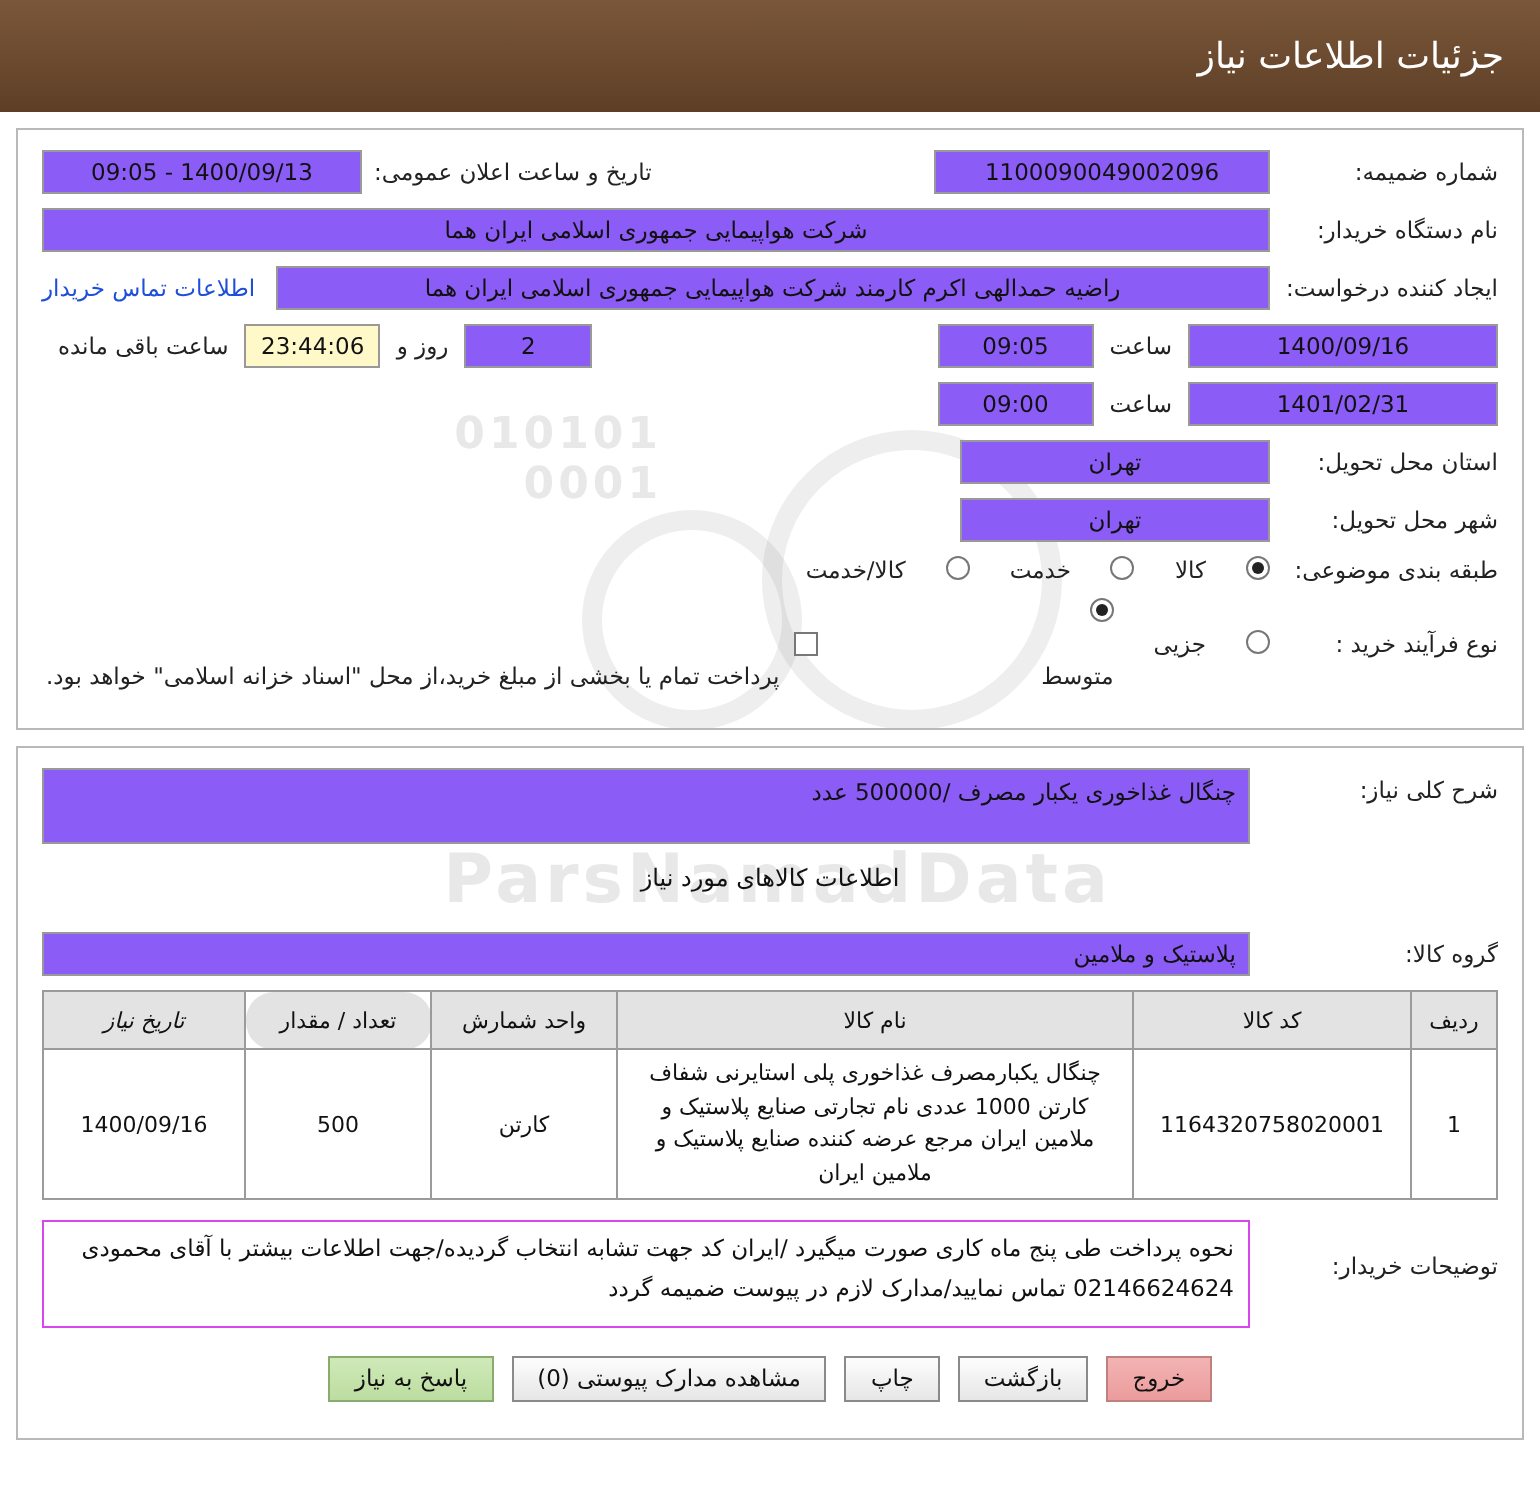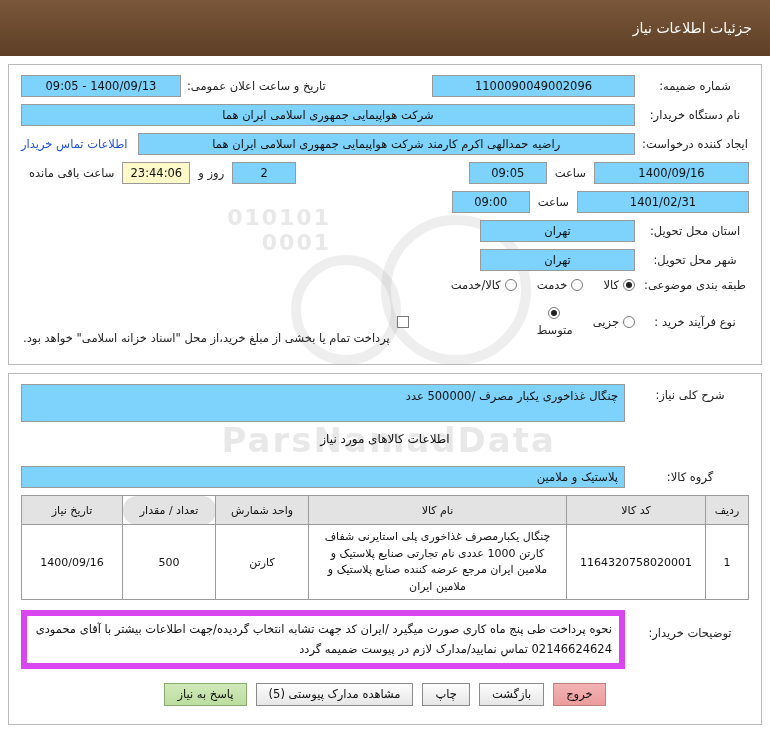--- a/index.html
+++ b/index.html
@@ -22,21 +22,21 @@
     background: #6b4a2f;
     background: linear-gradient(to bottom, #7a573a 0%, #5e3f26 100%);
     color: #ffffff;
     display: flex;
     align-items: center;
     justify-content: flex-start;
     padding: 0 18px;
     box-sizing: border-box;
   }
   .topbar-title {
-    font-size: 14px;
+    font-size: 18px;
     color: #fff;
   }
 
   
   .panel {
     border: 1px solid #b9b9b9;
     margin: 8px 8px 0 8px;
     background: #fff;
     position: relative;
     box-sizing: border-box;
@@ -76,30 +76,30 @@
   .row {
     display: flex;
     align-items: center;
     margin-bottom: 7px;
     position: relative;
     z-index: 2;
   }
   .lbl {
     font-size: 11.5px;
     color: #222;
-    text-align: center;
+    text-align: right;
     padding-left: 6px;
     white-space: nowrap;
   }
   .lbl-w1 { width: 108px; }
   .lbl-w2 { width: 118px; }
 
   .fld {
     border: 1px solid #999;
-    background: #7dd3fc;
+    background: #8b5cf6;
     height: 22px;
     line-height: 21px;
     font-size: 11.5px;
     color: #111;
     padding: 0 6px;
     box-sizing: border-box;
     text-align: center;
     overflow: hidden;
     white-space: nowrap;
   }
@@ -128,21 +128,21 @@
     line-height: 21px;
     font-size: 11.5px;
     color: #111;
     text-align: center;
     width: 68px;
     box-sizing: border-box;
     direction: ltr;
   }
 
   
-  .radio-group { display: flex; align-items: center; gap: 4px; }
+  .radio-group { display: flex; align-items: flex-start; gap: 20px; }
   .radio {
     width: 12px; height: 12px;
     border: 1px solid #777;
     border-radius: 50%;
     background: #fff;
     display: inline-block;
     position: relative;
     box-sizing: border-box;
   }
   .radio.on::after {
@@ -196,21 +196,21 @@
     color: #111;
     padding: 4px 5px;
     text-align: center;
     vertical-align: middle;
     background: rgba(255,255,255,0.55);
   }
   td.desc { text-align: center; line-height: 1.5; }
 
   
   .notes-box {
-    border: 6px solid #d946ef;
+    border: 1px solid #d946ef;
     background: #fff;
     min-height: 54px;
     font-size: 11.5px;
     color: #111;
     padding: 4px 7px;
     line-height: 1.7;
     box-sizing: border-box;
     flex: 1;
   }
 
@@ -257,21 +257,21 @@
 <div class="panel">
   <div class="watermark">
     <div class="wm-circle" style="width:130px;height:130px;top:150px;right:230px;"></div>
     <div class="wm-circle" style="width:90px;height:90px;top:190px;right:360px;"></div>
     <div class="wm-text wm-1" style="font-size:22px;top:140px;right:430px;">010101<br>0001</div>
   </div>
   <div class="panel-inner">
 
     <div class="row">
       <div class="lbl lbl-w1">شماره ضمیمه:</div>
-      <div class="fld" style="width:203px;">1100090049002096</div>
+      <div class="fld" style="width:168px;">1100090049002096</div>
       <div class="flex-spacer"></div>
       <div class="lbl" style="width:auto;">تاریخ و ساعت اعلان عمومی:</div>
       <div class="fld" style="width:160px;">1400/09/13 - 09:05</div>
     </div>
 
     <div class="row">
       <div class="lbl lbl-w1">نام دستگاه خریدار:</div>
       <div class="fld big">شرکت هواپیمایی جمهوری اسلامی ایران هما</div>
     </div>
 
@@ -286,21 +286,21 @@
       <div class="sub-lbl">ساعت</div>
       <div class="fld" style="width:78px;">09:05</div>
       <div class="flex-spacer"></div>
       <div class="fld" style="width:64px;">2</div>
       <div class="sub-lbl">روز و</div>
       <div class="countdown">23:44:06</div>
       <div class="sub-lbl">ساعت باقی مانده</div>
     </div>
 
     <div class="row">
-      <div class="fld" style="width:172px;">1401/02/31</div>
+      <div class="fld" style="width:155px;">1401/02/31</div>
       <div class="sub-lbl">ساعت</div>
       <div class="fld" style="width:78px;">09:00</div>
       <div class="flex-spacer"></div>
     </div>
 
     <div class="row">
       <div class="lbl lbl-w1">استان محل تحویل:</div>
       <div class="fld" style="width:155px;">تهران</div>
     </div>
 
@@ -363,21 +363,21 @@
     </div>
 
     <table class="items">
       <thead>
         <tr>
           <th style="width:34px;">ردیف</th>
           <th style="width:130px;">کد کالا</th>
           <th>نام کالا</th>
           <th style="width:84px;">واحد شمارش</th>
           <th style="width:84px;border-radius:14px;">تعداد / مقدار</th>
-          <th style="width:92px;">تاریخ نیاز</th>
+          <th style="width:92px;font-style:italic;">تاریخ نیاز</th>
         </tr>
       </thead>
       <tbody>
         <tr>
           <td>1</td>
           <td>1164320758020001</td>
           <td class="desc">چنگال یکبارمصرف غذاخوری پلی استایرنی شفاف کارتن 1000 عددی نام تجارتی صنایع پلاستیک و ملامین ایران مرجع عرضه کننده صنایع پلاستیک و ملامین ایران</td>
           <td>کارتن</td>
           <td>500</td>
           <td>1400/09/16</td>
@@ -387,18 +387,18 @@
 
     <div class="row" style="align-items:flex-start;margin-top:10px;">
       <div class="lbl lbl-w2" style="padding-top:16px;">توضیحات خریدار:</div>
       <div class="notes-box">نحوه پرداخت طی پنج ماه کاری صورت میگیرد /ایران کد جهت تشابه انتخاب گردیده/جهت اطلاعات بیشتر با آقای محمودی 02146624624 تماس نمایید/مدارک لازم در پیوست ضمیمه گردد</div>
     </div>
 
     <div class="btnbar">
       <button class="btn red">خروج</button>
       <button class="btn">بازگشت</button>
       <button class="btn">چاپ</button>
-      <button class="btn">مشاهده مدارک پیوستی (5)</button>
+      <button class="btn">مشاهده مدارک پیوستی (0)</button>
       <button class="btn green">پاسخ به نیاز</button>
     </div>
 
   </div>
 </div>
 
 </body></html>

